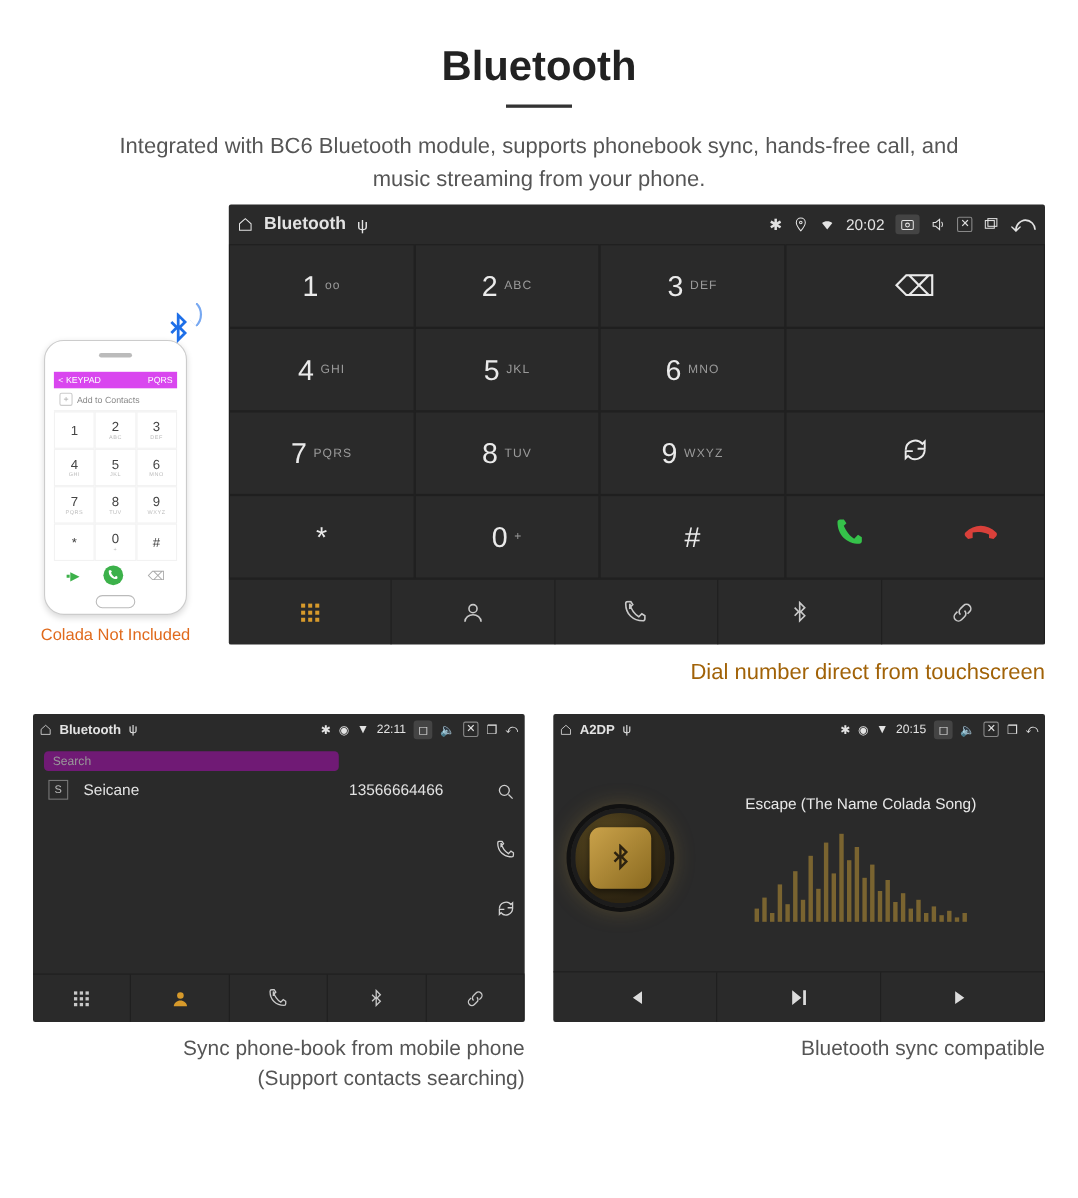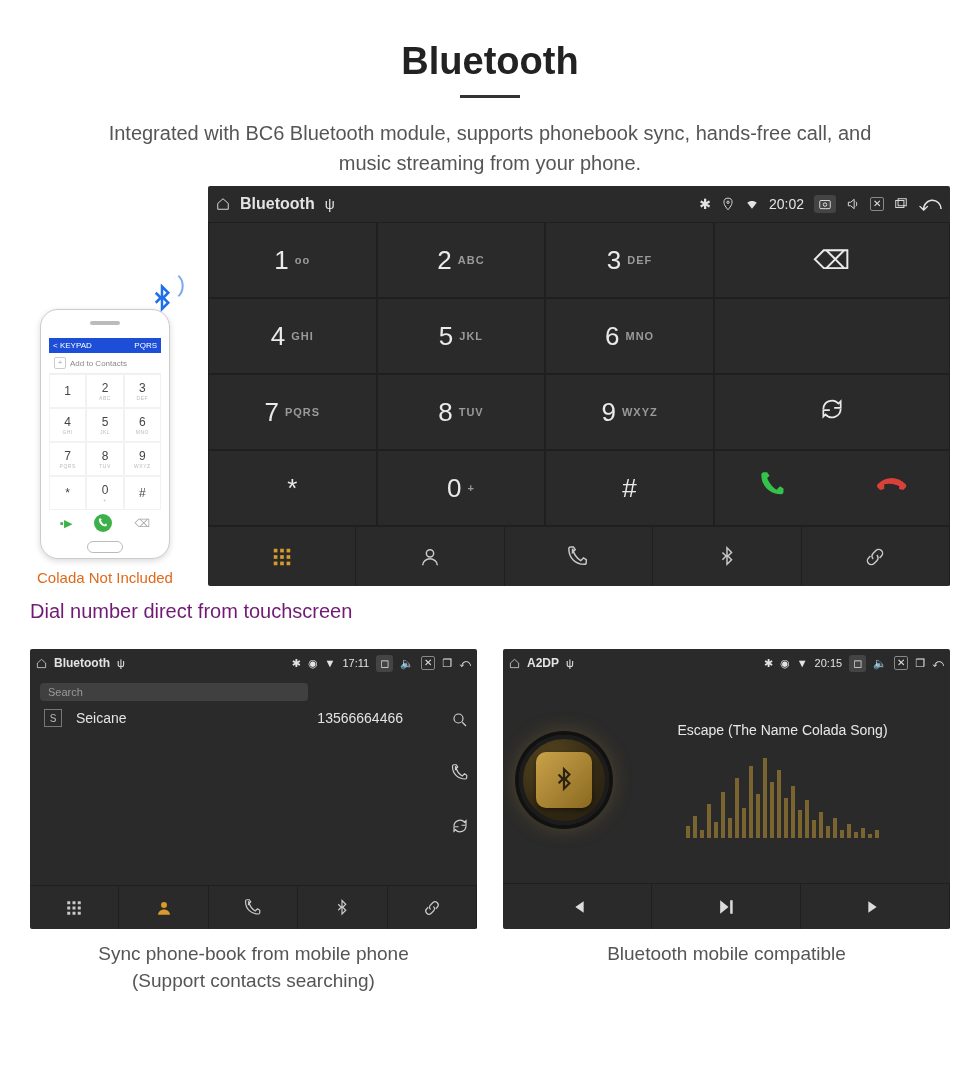--- a/index.html
+++ b/index.html
@@ -74,21 +74,21 @@
     width: 36px; height: 12px; border-radius: 6px; border: 1px solid #bbb;
   }
   .phone-screen {
     flex: 1;
     background: #fff;
     display: flex;
     flex-direction: column;
     font-size: 8px;
   }
   .phone-top {
-    background: #1d4ed8;
+    background: #d946ef;
     color: #fff;
     padding: 3px 4px;
     font-size: 8px;
     display:flex; justify-content:space-between;
   }
   .phone-addc {
     padding: 4px 5px;
     font-size: 8px;
     color: #888;
     display:flex; align-items:center; gap:4px;
@@ -172,21 +172,21 @@
     grid-template-columns: 1fr 1fr 1fr 1.4fr;
     grid-template-rows: repeat(4,1fr);
   }
   .dialer-body > div{
     border:1px solid #1f1f1f;
     display:flex; align-items:center; justify-content:center;
     font-size:26px; color:#eaeaea;
     position:relative;
   }
   .dialer-body > div small{
-    font-size:11px; color:#9a9a9a; margin-left:6px; letter-spacing:1px;font-weight:bold;
+    font-size:11px; color:#9a9a9a; margin-left:6px; letter-spacing:1px;
   }
   .key-num{ font-weight:300;}
   .right-cell{ grid-column:4;}
   .call-end-row{ display:flex; width:100%;}
   .call-end-row > div{flex:1; display:flex; align-items:center; justify-content:center;}
   .phone-ico{ font-size:26px;}
   .green{ color:#35c24a;}
   .red{ color:#d9403a;}
   .dialer-tabs{
     display:grid;
@@ -194,52 +194,52 @@
     height:60px;
     border-top:1px solid #1f1f1f;
   }
   .dialer-tabs > div{
     display:flex; align-items:center; justify-content:center;
     font-size:22px; color:#c9c9c9;
     border-right:1px solid #1f1f1f;
   }
   .dialer-tabs > div.active{ color:#d79a2b;}
   .main-caption{
-    text-align:left; font-size:20px; color:#701a75; margin:14px 0 26px 0;
+    text-align:right; font-size:20px; color:#a16207; margin:14px 0 26px 0;
   }
 
   
   .bottom-row{
     display:flex; gap:26px;
   }
   .bottom-col{ flex:1; }
   .mini-panel{ height:280px; display:flex; flex-direction:column;}
   .mini-body{ flex:1; position:relative;}
   .contacts-search{
     margin:6px 10px 0 10px;
-    background:#404040; border-radius:4px;
+    background:#701a75; border-radius:4px;
     font-size:11px; color:#999; padding:3px 8px;
     width:60%;
   }
   .contact-row{
     display:flex; align-items:center;
     padding:8px 14px 8px 14px;
     gap:14px;
     font-size:14px;
   }
   .contact-row .badge{
     width:18px;height:18px;border:1px solid #777; display:flex;align-items:center;justify-content:center; font-size:10px; color:#bbb;
   }
   .side-icons{
     position:absolute; right:8px; top:34px;
     display:flex; flex-direction:column; gap:30px;
     font-size:18px; color:#cfcfcf;
   }
   .bot-caption{
-    text-align:center; font-size:19px; color:#555; margin-top:12px; line-height:1.4;
+    text-align:right; font-size:19px; color:#555; margin-top:12px; line-height:1.4;
   }
 
   
   .music-body{
     flex:1; position:relative;
     display:flex; align-items:center;
     padding:10px 16px;
     gap:22px;
   }
   .album{
@@ -500,21 +500,21 @@
               <svg class="icon" viewBox="0 0 24 24">
                 <path d="M3 11l9-8 9 8v10H3z"></path>
               </svg>
             </span>
           <span class="title-text">Bluetooth</span>
           <span class="sb-icon">ψ</span>
           <span class="spacer"></span>
           <span class="sb-icon">✱</span>
           <span class="sb-icon">◉</span>
           <span class="sb-icon">▼</span>
-          <span>17:11</span>
+          <span>22:11</span>
           <span class="sb-icon boxed">◻</span>
           <span class="sb-icon">🔈</span>
           <span class="sb-icon">
               <span class="sb-key">✕</span>
             </span>
           <span class="sb-icon">❐</span>
           <span class="sb-icon">⤺</span>
         </div>
         <div class="mini-body">
           <div class="contacts-search">Search</div>
@@ -657,18 +657,18 @@
               </svg>
             </div>
           <div>
               <svg class="icon fill" viewBox="0 0 24 24">
                 <path d="M18 5v14M4 5l10 7-10 7z"></path>
               </svg>
             </div>
         </div>
       </div>
       <p class="bot-caption">
-        <span>Bluetooth mobile compatible</span><br>
+        <span>Bluetooth sync compatible</span><br>
       </p>
     </div>
   </div>
 
 </div>
 
 </body></html>

